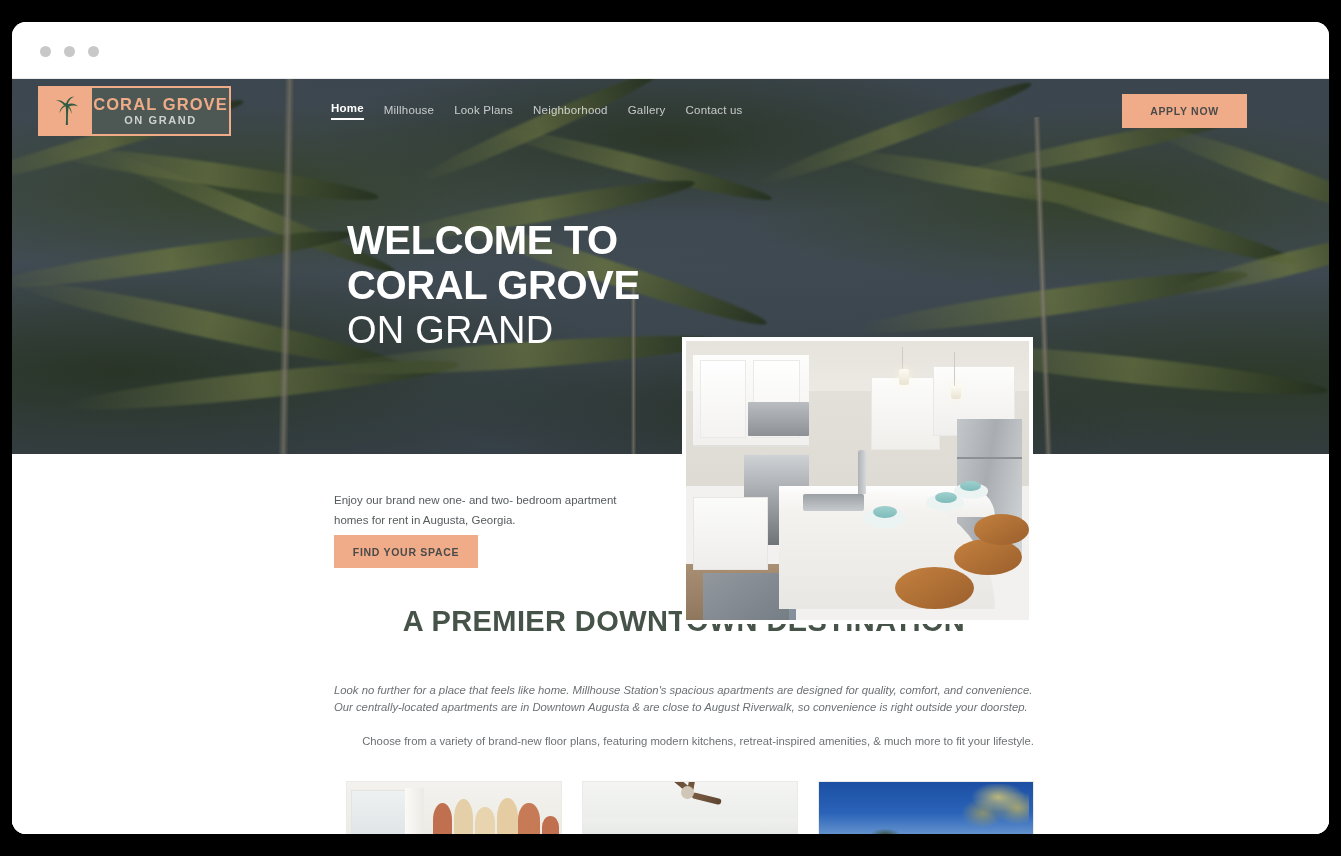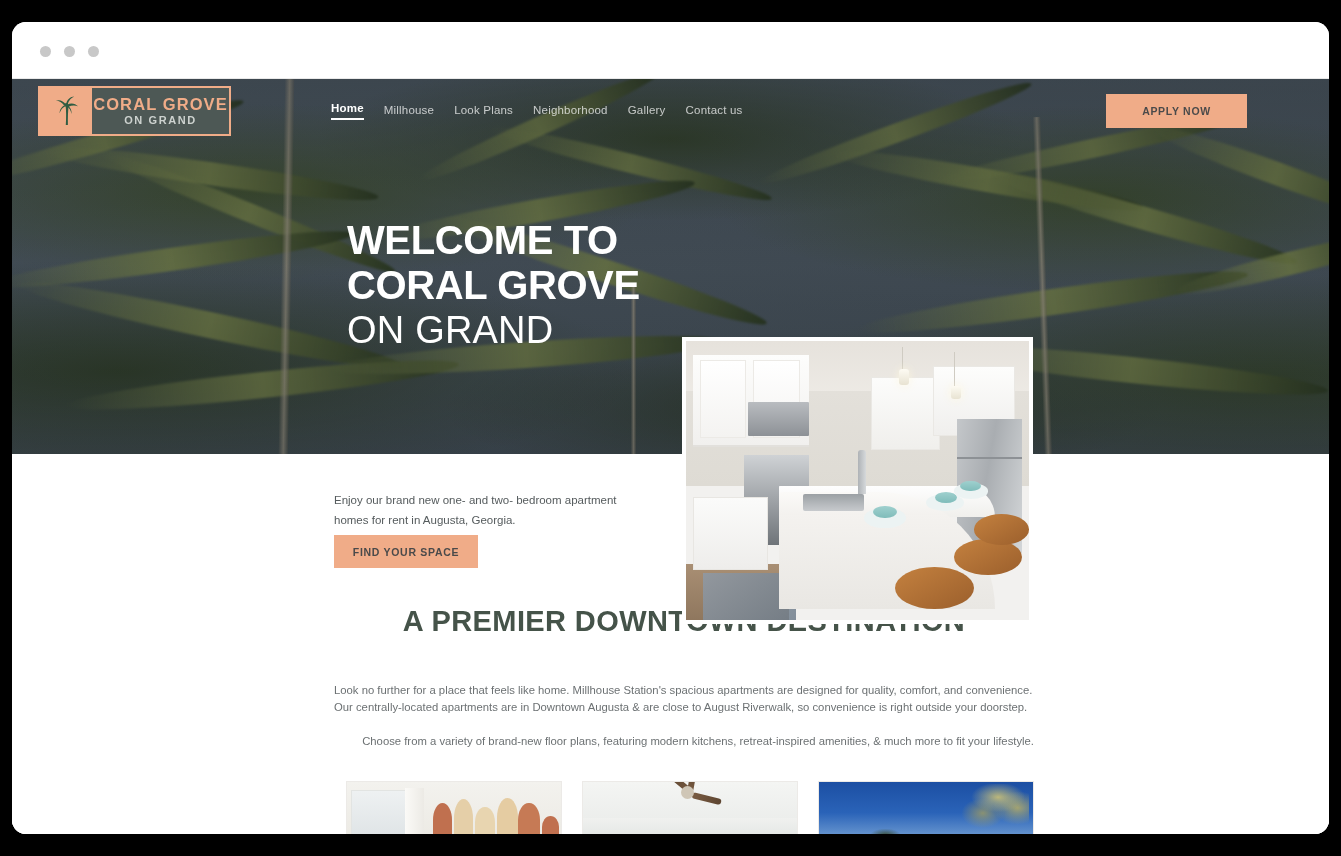--- a/index.html
+++ b/index.html
@@ -128,21 +128,21 @@
   .btn-peach{
     background:#f0ac88;
     color:#4a4a4a;
     border:none;
     font-family:inherit;
     font-size:10.5px; font-weight:bold; letter-spacing:.7px;
     cursor:pointer;
     text-align:center;
   }
   .btn-portal{ width:140px; height:34px; }
-  .btn-apply{ width:141px; height:34px; }
+  .btn-apply{ width:125px; height:34px; }
 
   
   .hero-copy{
     position:absolute;
     left:335px; top:123px;
     z-index:5;
     margin-top:16px;
   }
   .hero-l1, .hero-l2{
     color:#fff;
@@ -238,21 +238,21 @@
     color:#455349;
     font-size:29px; font-weight:bold;
     letter-spacing:.4px; line-height:35px;
     text-transform:uppercase;
   }
   .body-copy{
     position:absolute; left:322px; width:700px;
     color:#6c7173;
     font-size:11.3px; line-height:16.5px;
   }
-  .body-copy.p1{ top:228px; }
+  .body-copy.p1{ top:228px;font-style:italic; }
   .body-copy.p2{ top:279px;text-align:right; }
 
   
   .gallery{
     position:absolute; left:334px; top:327px;
     display:flex; gap:20px;
   }
   .g-card{
     width:216px; height:58px;
     border:1px solid #eceae7;

